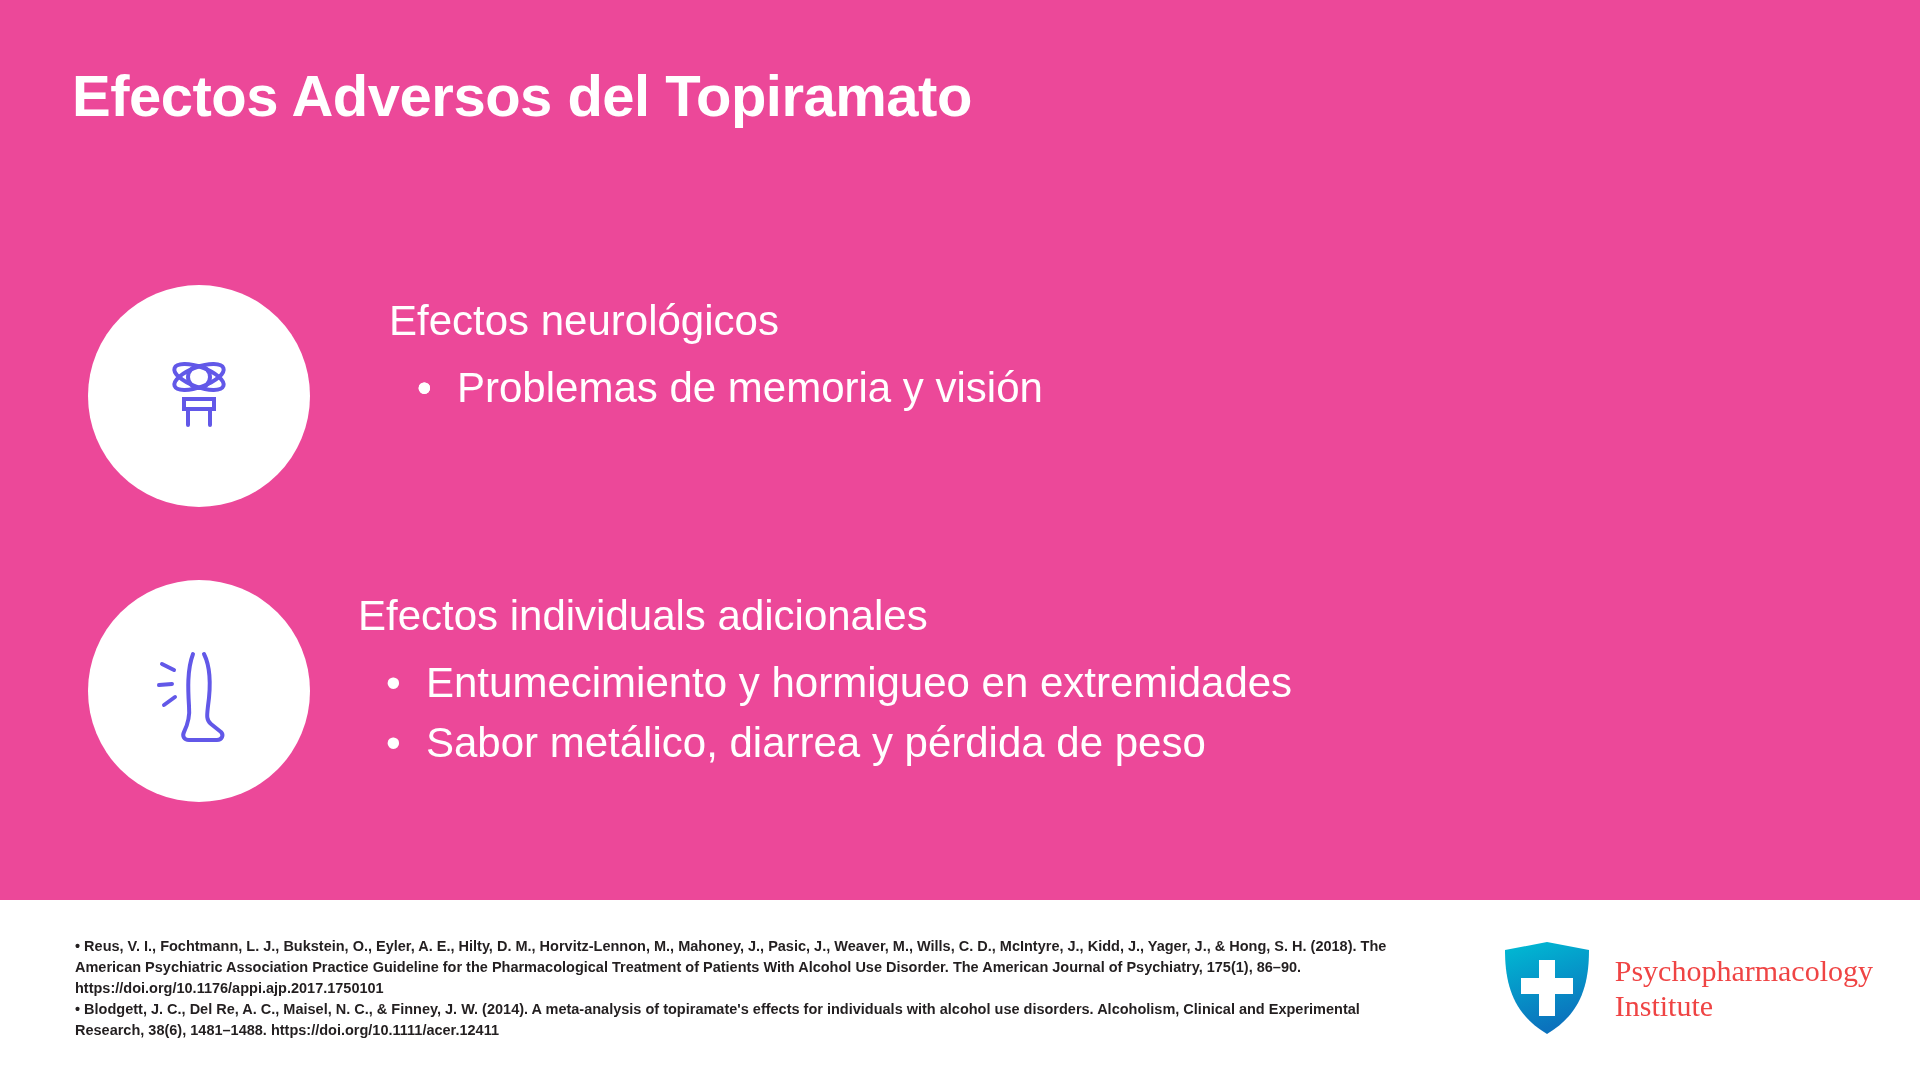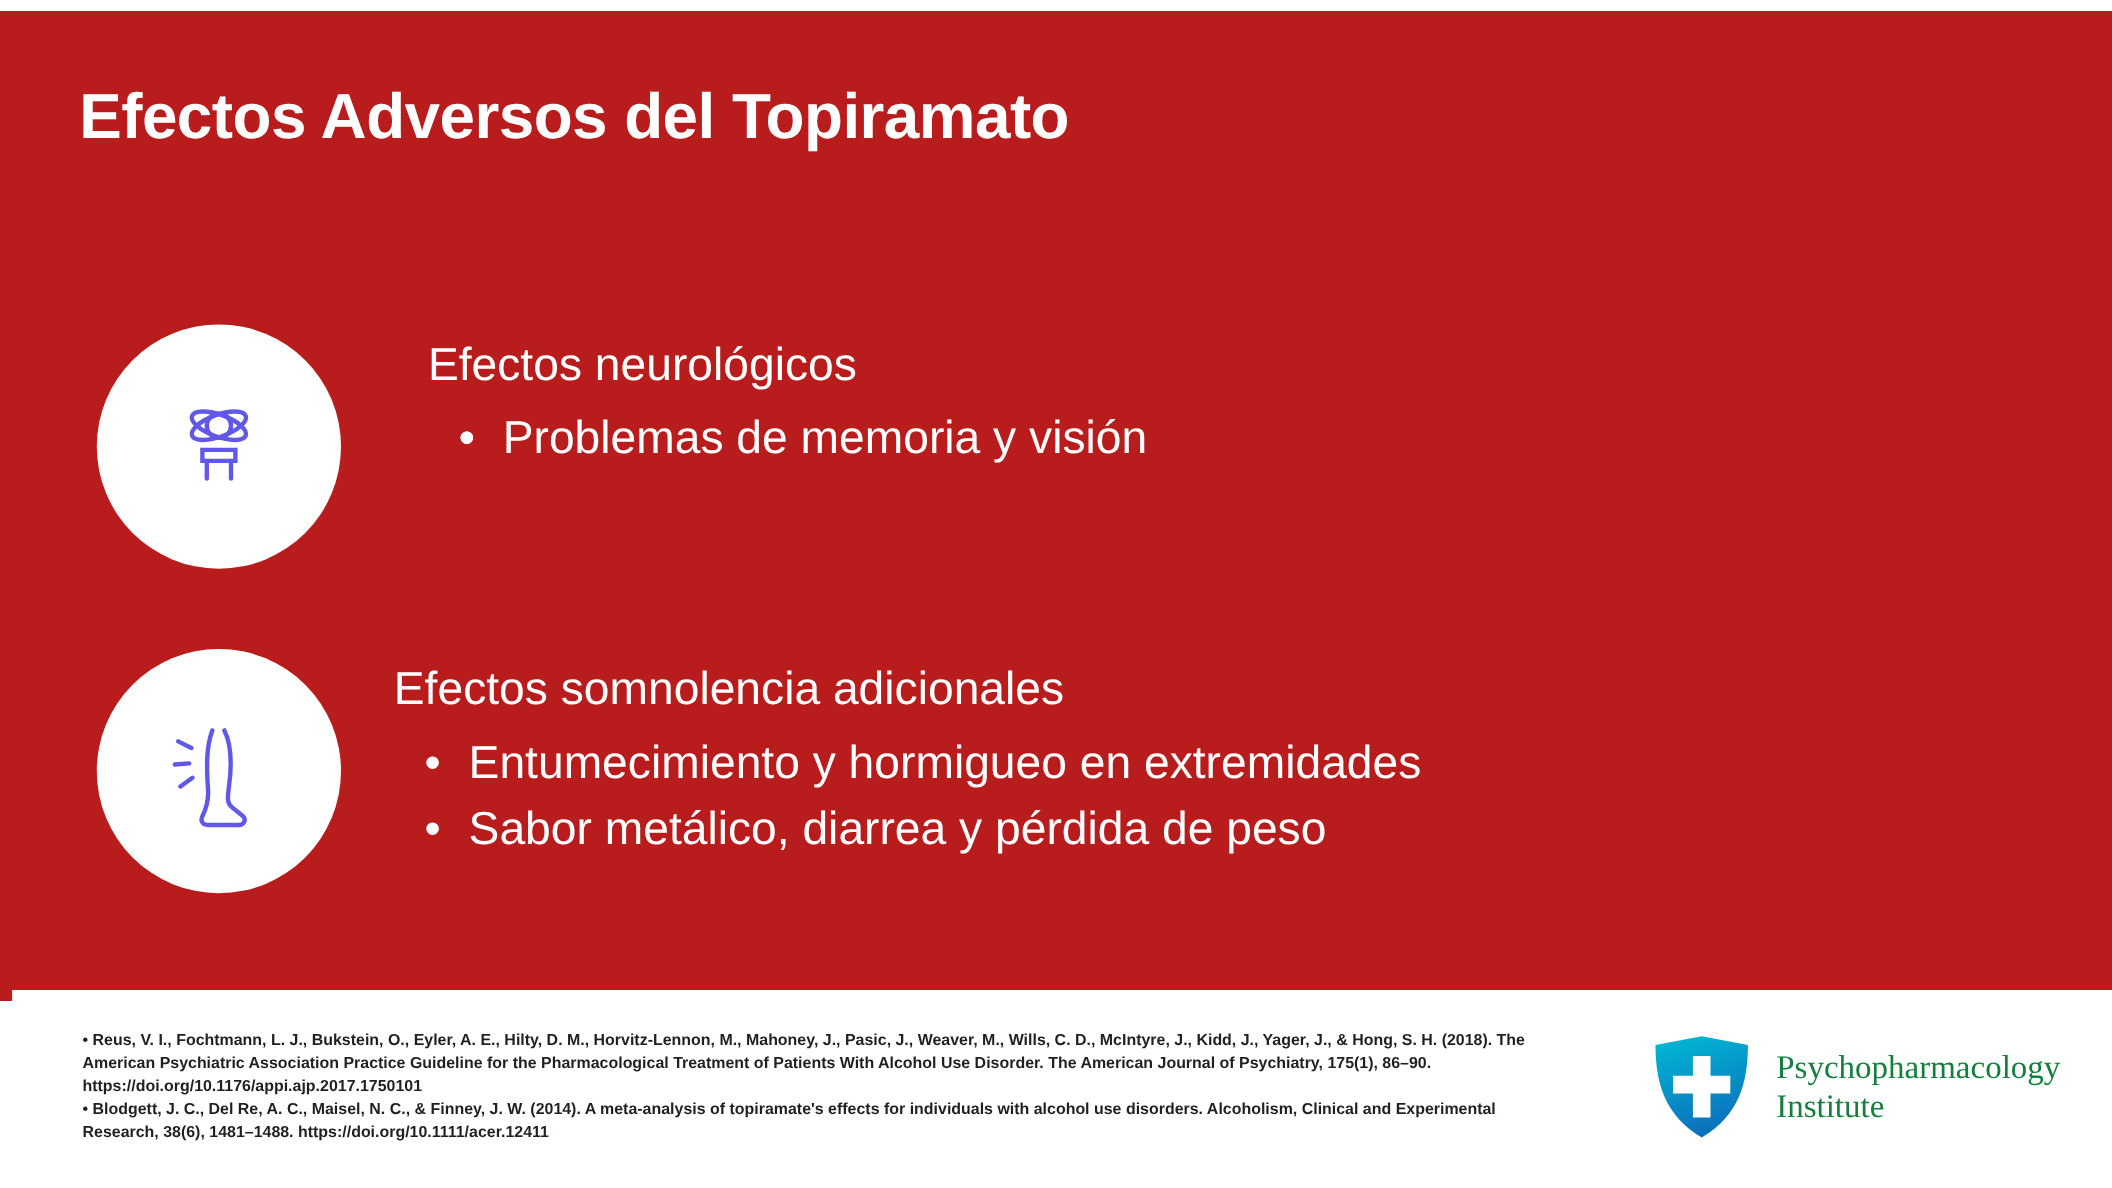--- a/index.html
+++ b/index.html
@@ -13,24 +13,24 @@
     background: #ffffff;
   }
   .slide {
     position: relative;
     width: 1920px;
     height: 1080px;
     background: #ffffff;
   }
   .slide-body {
     position: absolute;
-    left: 0; top: 10px;
+    left: 0; top: 0;
     width: 1920px;
     height: 900px;
-    background: #b91c1c;
+    background: #ec4899;
   }
   .slide-title {
     position: absolute;
     left: 72px;
     top: 62px;
     font-size: 58px;
     font-weight: bold;
     color: #ffffff;
     letter-spacing: -0.5px;
     white-space: nowrap;
@@ -109,21 +109,21 @@
     right: 58px;
     top: 40px;
     display: flex;
     align-items: center;
   }
   .brand-mark { width: 92px; height: 96px; flex: 0 0 auto; }
   .brand-name {
     margin-left: 22px;
     font-size: 30px;
     line-height: 1.18;
-    color: #15803d;
+    color: #ef4444;
     font-family: "Liberation Serif", serif;
   }
   .brand-name .l2 { display: block; }
 </style>
 </head>
 <body>
 
 <div class="slide">
 
   <div class="slide-body">
@@ -159,21 +159,21 @@
     <div class="group group-2">
       <div class="icon-circle">
         <svg width="110" height="110" viewBox="0 0 110 110" aria-hidden="true">
           <g fill="none" stroke="#6258e8" stroke-width="4" stroke-linecap="round" stroke-linejoin="round">
             <path d="M60 18 c8 16 6 38 4 52 c-1 9 -2 14 3 18 l10 8 c3 3 1 8 -4 8 h-28 c-5 0 -7 -4 -5 -8 c4 -8 6 -16 5 -26 c-1 -16 -2 -36 4 -52"></path>
             <path d="M30 34 l-12 -6 M28 48 l-13 1 M31 61 l-11 8"></path>
           </g>
         </svg>
       </div>
       <div class="group-text">
-        <div class="group-heading">Efectos somnolencia adicionales</div>
+        <div class="group-heading">Efectos individuals adicionales</div>
         <ul class="bullets">
           <li>
             <span class="dot">•</span>
             <span>Entumecimiento y hormigueo en extremidades</span>
           </li>
           <li>
             <span class="dot">•</span>
             <span>Sabor metálico, diarrea y pérdida de peso</span>
           </li>
         </ul>

